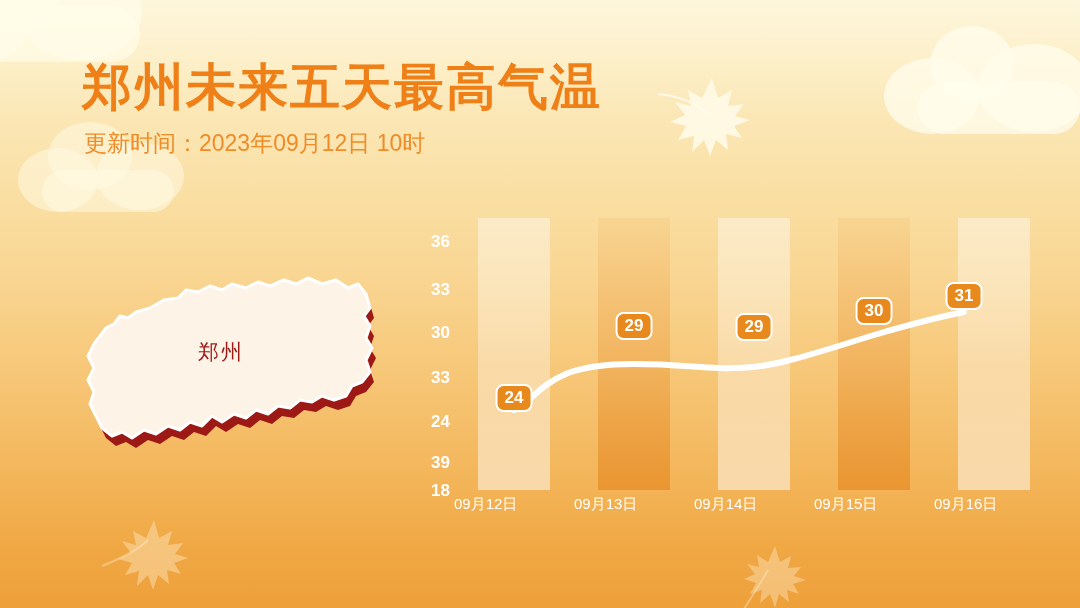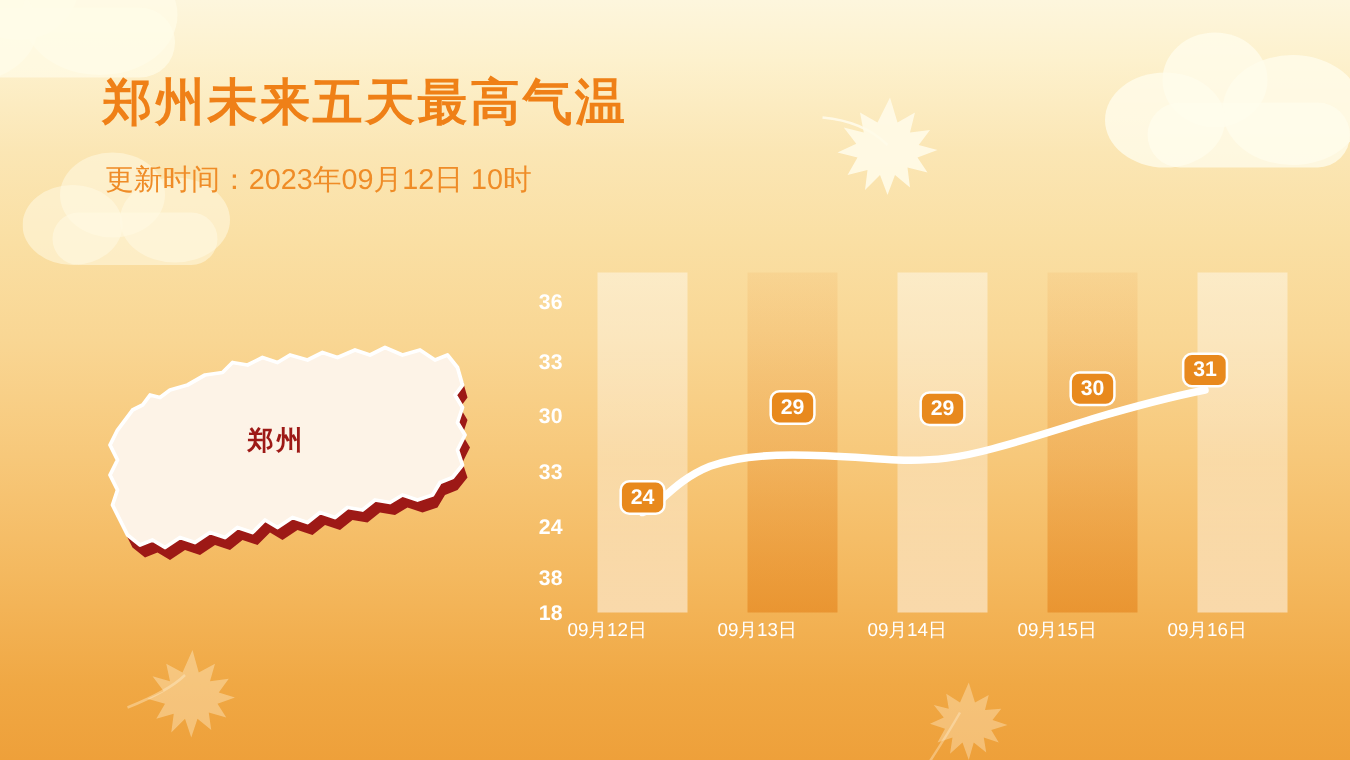--- a/index.html
+++ b/index.html
@@ -28,21 +28,21 @@
   }
 
   
   .deco { position: absolute; pointer-events: none; }
 
   
   .title {
     position: absolute;
     left: 82px;
     top: 54px;
-    font-size: 40px;
+    font-size: 50px;
     font-weight: bold;
     color: #ef8017;
     letter-spacing: 2px;
     white-space: nowrap;
   }
   .subtitle {
     position: absolute;
     left: 84px;
     top: 128px;
     font-size: 23px;
@@ -56,21 +56,21 @@
     left: 70px;
     top: 250px;
     width: 340px;
     height: 250px;
   }
   .map-label {
     position: absolute;
     left: 128px;
     top: 88px;
     font-size: 21px;
-    font-weight: bold;
+    font-weight: normal;
     color: #9d1916;
     letter-spacing: 2px;
     text-align: right;
   }
 
   
   .chart {
     position: absolute;
     left: 418px;
     top: 215px;
@@ -258,21 +258,21 @@
       <div class="bar light" style="left:260px;"></div>
       <div class="bar dark" style="left:380px;"></div>
       <div class="bar light" style="left:500px;"></div>
     </div>
 
     <div class="ytick" style="top:27px;">36</div>
     <div class="ytick" style="top:75px;">33</div>
     <div class="ytick" style="top:118px;">30</div>
     <div class="ytick" style="top:163px;">33</div>
     <div class="ytick" style="top:207px;">24</div>
-    <div class="ytick" style="top:248px;">38</div>
+    <div class="ytick" style="top:248px;">39</div>
     <div class="ytick" style="top:276px;">18</div>
 
     <svg class="linesvg" aria-hidden="true">
       <path d="M 96 195 C 108 192 120 170 150 158 C 172 150 196 149 216 149
                C 252 149 276 152 300 153 C 330 154 350 151 376 144
                C 406 136 430 128 456 120 C 490 110 516 103 546 97" fill="none" stroke="#ffffff" stroke-width="6" stroke-linecap="round" stroke-linejoin="round"></path>
     </svg>
 
     <div class="badge" style="left:96px; top:183px;">24</div>
     <div class="badge" style="left:216px; top:111px;">29</div>

